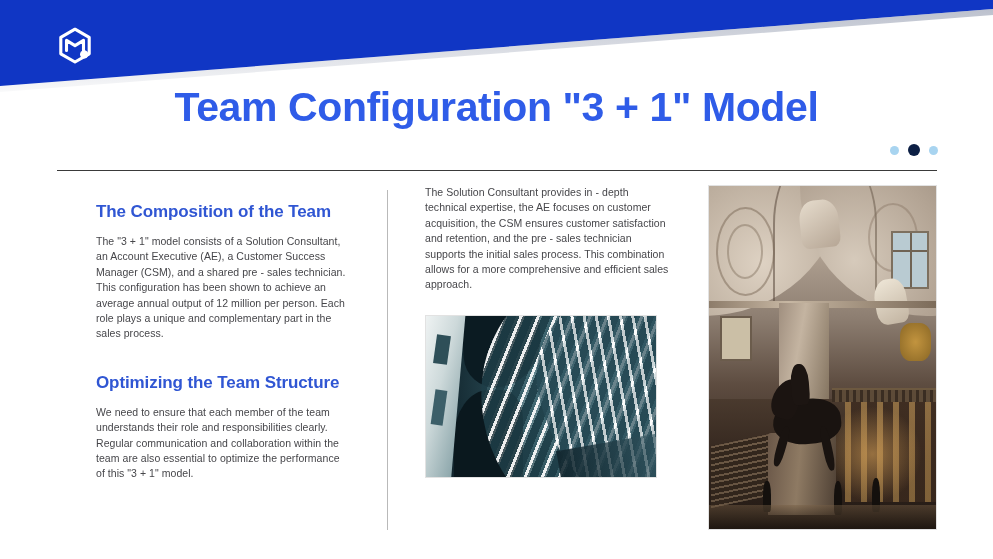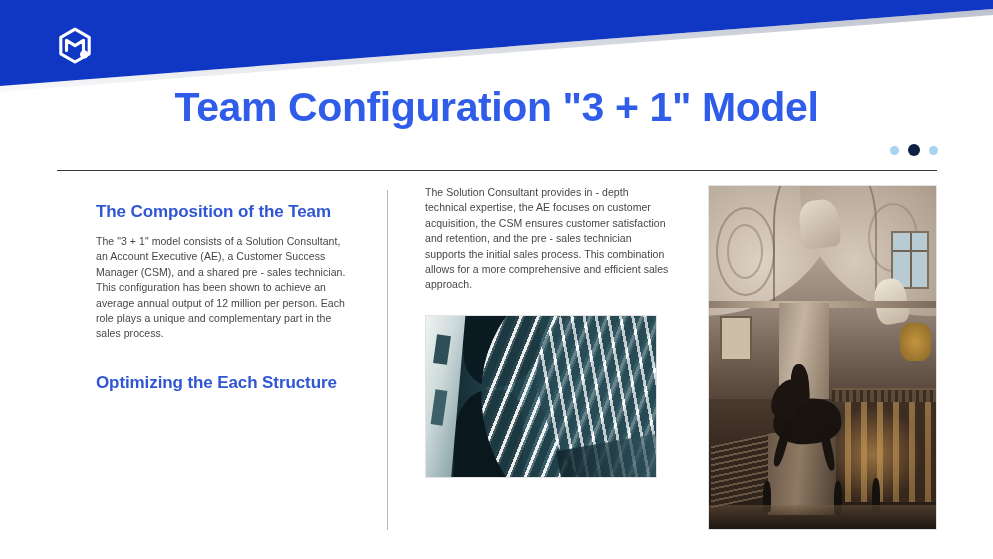--- a/index.html
+++ b/index.html
@@ -412,21 +412,22 @@
   </div>
 
   <div class="hrule"></div>
 
   <div class="content">
 
     <div class="col1">
       <h2 class="section-title">The Composition of the Team</h2>
       <p class="body-text">The "3 + 1" model consists of a Solution Consultant, an Account Executive (AE), a Customer Success Manager (CSM), and a shared pre - sales technician. This configuration has been shown to achieve an average annual output of 12 million per person. Each role plays a unique and complementary part in the sales process.</p>
       <div class="block-gap"></div>
-      <h2 class="section-title">Optimizing the Each Structure</h2>
+      <h2 class="section-title">Optimizing the Team Structure</h2>
+      <p class="body-text">We need to ensure that each member of the team understands their role and responsibilities clearly. Regular communication and collaboration within the team are also essential to optimize the performance of this "3 + 1" model.</p>
     </div>
 
     <div class="vdivider"></div>
 
     <div class="col2">
       <p class="body-text">The Solution Consultant provides in - depth technical expertise, the AE focuses on customer acquisition, the CSM ensures customer satisfaction and retention, and the pre - sales technician supports the initial sales process. This combination allows for a more comprehensive and efficient sales approach.</p>
 
       <div class="photo photo-arch">
         <div class="arch-bg"></div>
         <div class="arch-dark1"></div>

